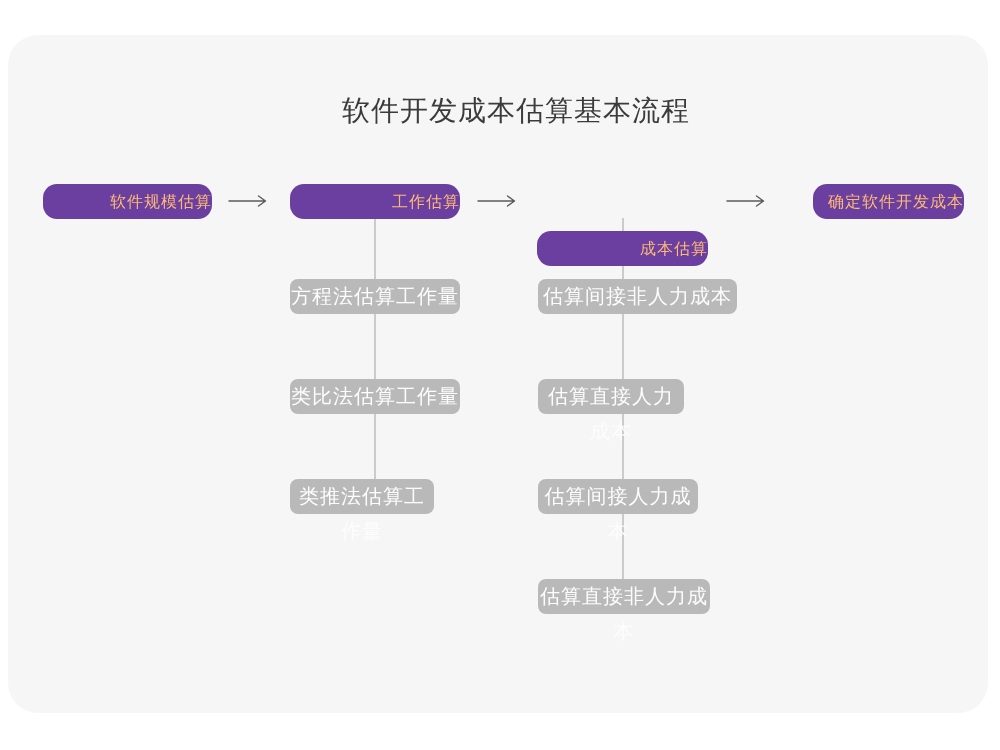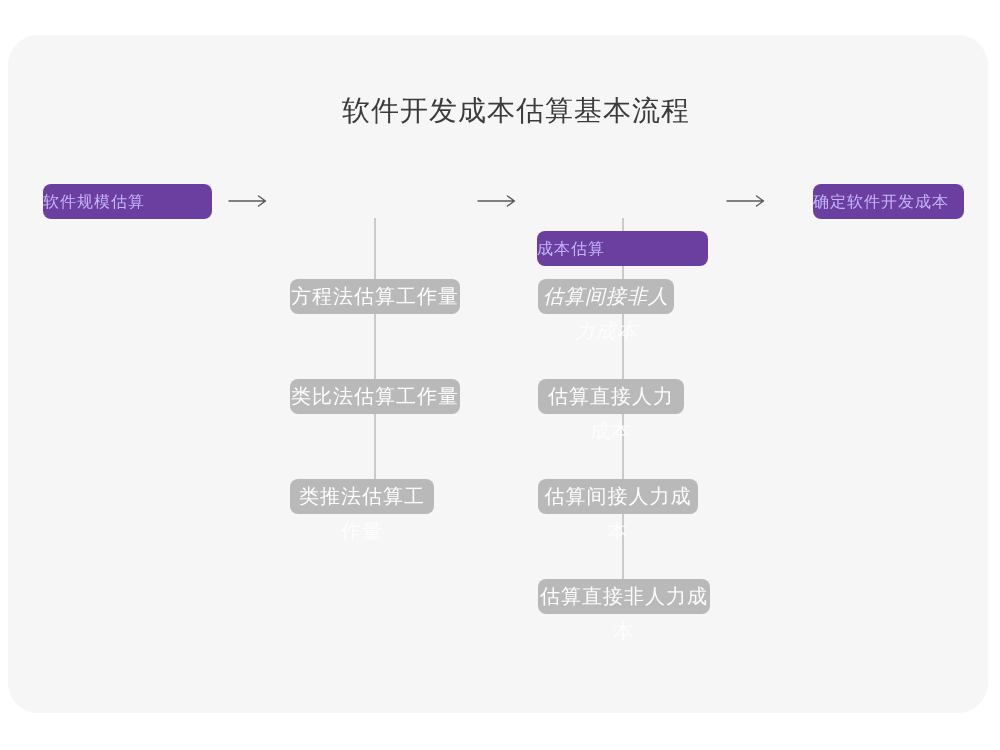--- a/index.html
+++ b/index.html
@@ -35,24 +35,24 @@
     color: var(--title-color, #3b3b3b);
     font-weight: 500;
     padding-left: 16px;
   }
   .phase-box {
     position: absolute;
     top: 184px;
     height: 35px;
     line-height: 35px;
     background: var(--phase-bg, #6b3fa0);
-    color: #c4b5fd;
+    color: #fdba74;
     font-size: 16px;
-    text-align: left;
-    border-radius: 8px;
+    text-align: right;
+    border-radius: 14px;
     letter-spacing: 1px;
     z-index: 2;
   }
   .sub-box {
     position: absolute;
     height: 35px;
     line-height: 35px;
     background: var(--sub-bg, #b9b9b9);
     color: #fdfdfd;
     font-size: 20px;
@@ -89,20 +89,21 @@
   <div class="v-line" style="left:622px; top:218px; height:361px;"></div>
 
   <div class="phase-box" style="left:43px; width:169px;">软件规模估算</div>
 
   <div class="h-arrow" style="left:228px;">
     <svg viewBox="0 0 44 14" xmlns="http://www.w3.org/2000/svg">
       <path d="M1 7 H37 M30.5 2 L37.5 7 L30.5 12" fill="none" stroke="currentColor" stroke-width="1.4" stroke-linecap="round" stroke-linejoin="round"></path>
     </svg>
   </div>
 
+  <div class="phase-box" style="left:290px; width:170px;">工作估算</div>
 
   <div class="h-arrow" style="left:477px;">
     <svg viewBox="0 0 44 14" xmlns="http://www.w3.org/2000/svg">
       <path d="M1 7 H37 M30.5 2 L37.5 7 L30.5 12" fill="none" stroke="currentColor" stroke-width="1.4" stroke-linecap="round" stroke-linejoin="round"></path>
     </svg>
   </div>
 
   <div class="phase-box" style="left:537px; width:171px;margin-top:47px;">成本估算</div>
 
   <div class="h-arrow" style="left:726px;">
@@ -110,17 +111,17 @@
       <path d="M1 7 H37 M30.5 2 L37.5 7 L30.5 12" fill="none" stroke="currentColor" stroke-width="1.4" stroke-linecap="round" stroke-linejoin="round"></path>
     </svg>
   </div>
 
   <div class="phase-box" style="left:813px; width:151px;">确定软件开发成本</div>
 
   <div class="sub-box" style="left:290px; top:279px; width:170px;">方程法估算工作量</div>
   <div class="sub-box" style="left:290px; top:379px; width:170px;">类比法估算工作量</div>
   <div class="sub-box" style="left:290px; top:479px; width:144px;">类推法估算工作量</div>
 
-  <div class="sub-box" style="left:538px; top:279px; width:136px;font-style:italic;">估算间接非人力成本</div>
+  <div class="sub-box" style="left:538px; top:279px; width:199px;">估算间接非人力成本</div>
   <div class="sub-box" style="left:538px; top:379px; width:146px;">估算直接人力成本</div>
   <div class="sub-box" style="left:538px; top:479px; width:160px;">估算间接人力成本</div>
   <div class="sub-box" style="left:538px; top:579px; width:172px;">估算直接非人力成本</div>
 </div>
 
 </body></html>

